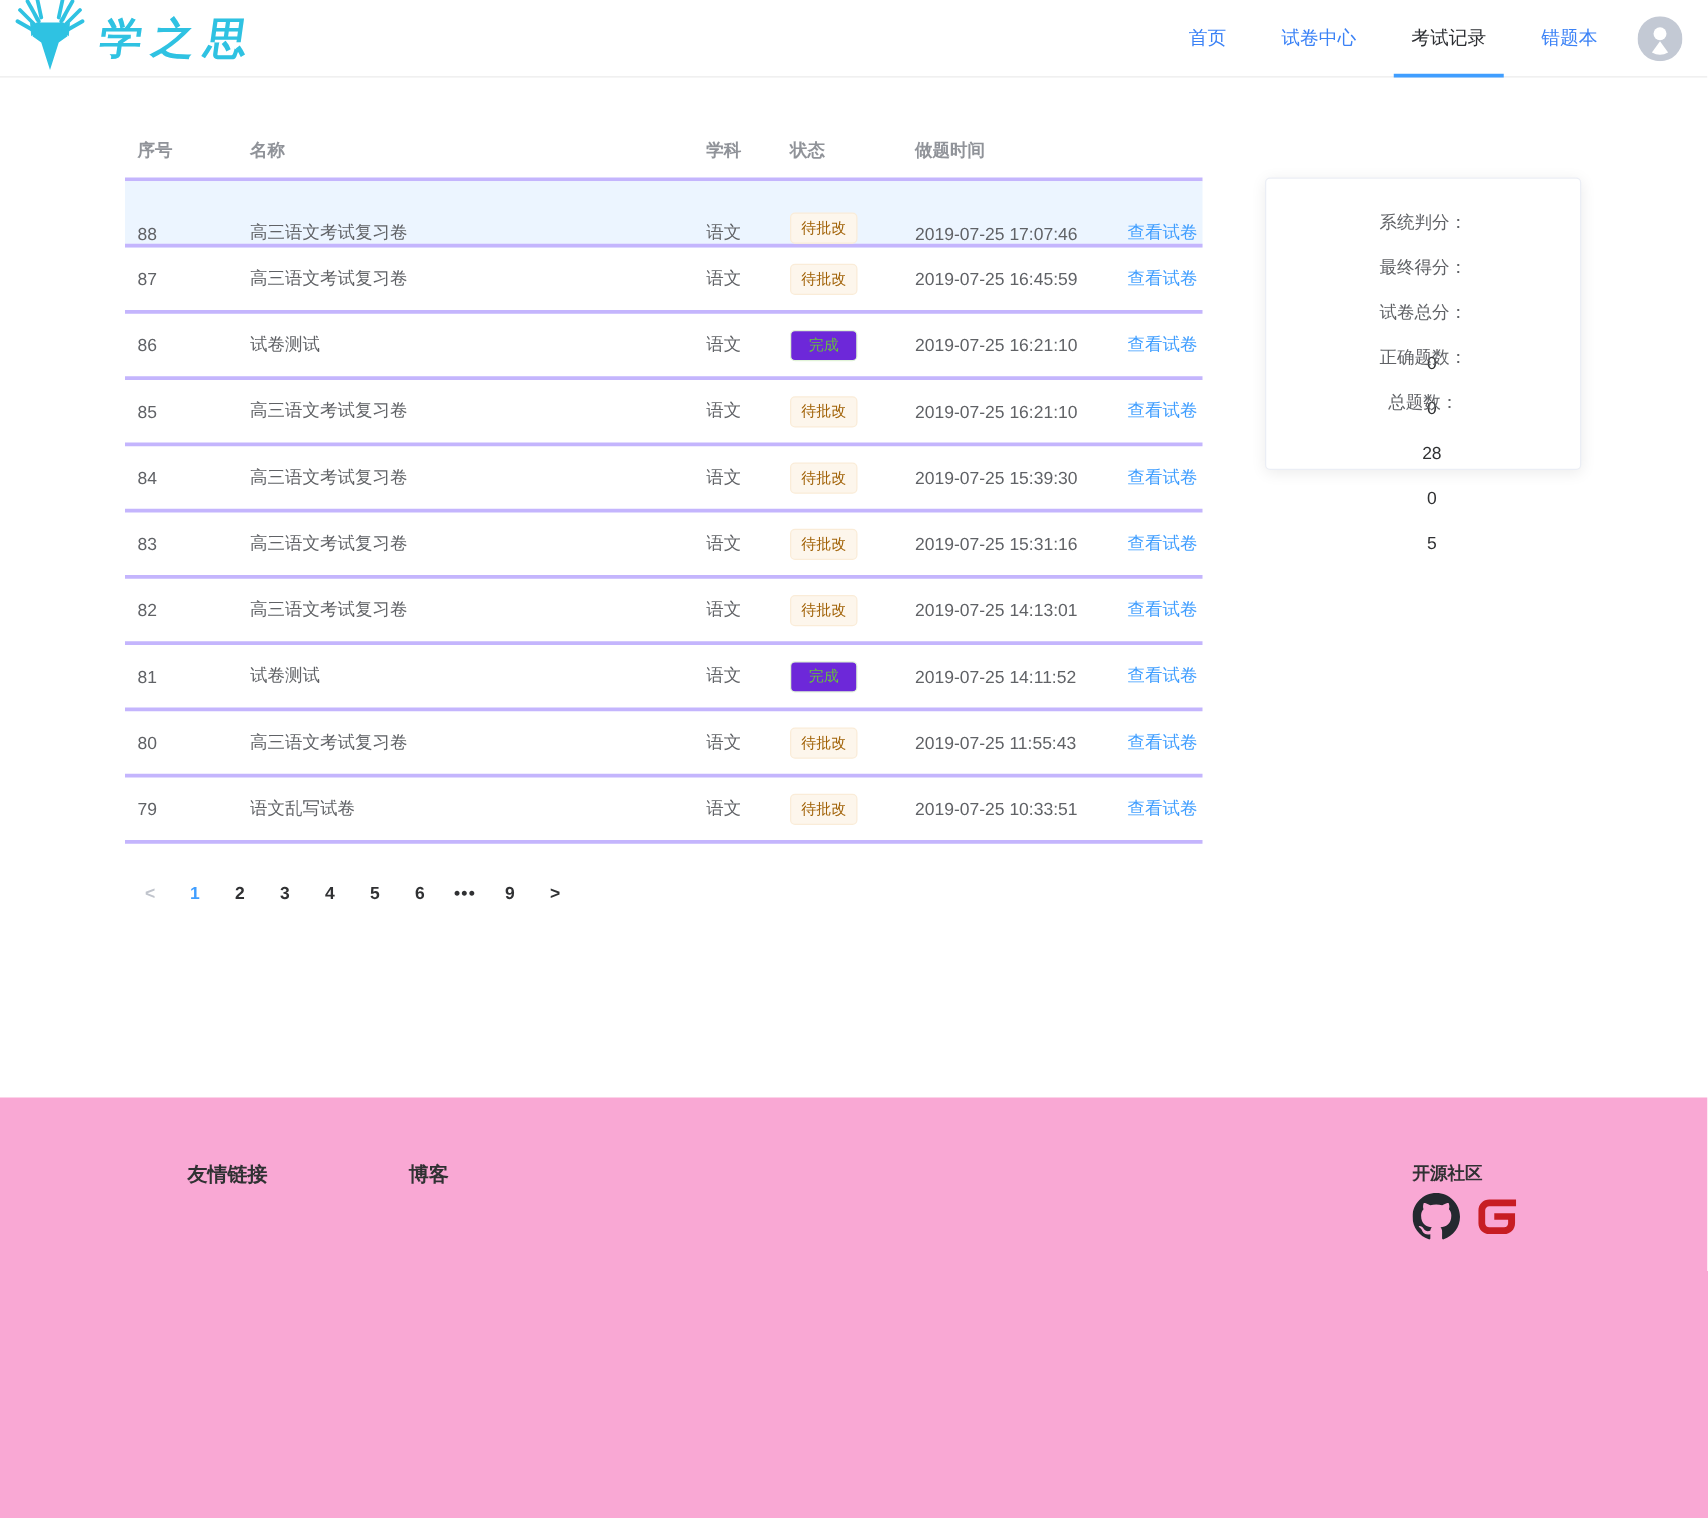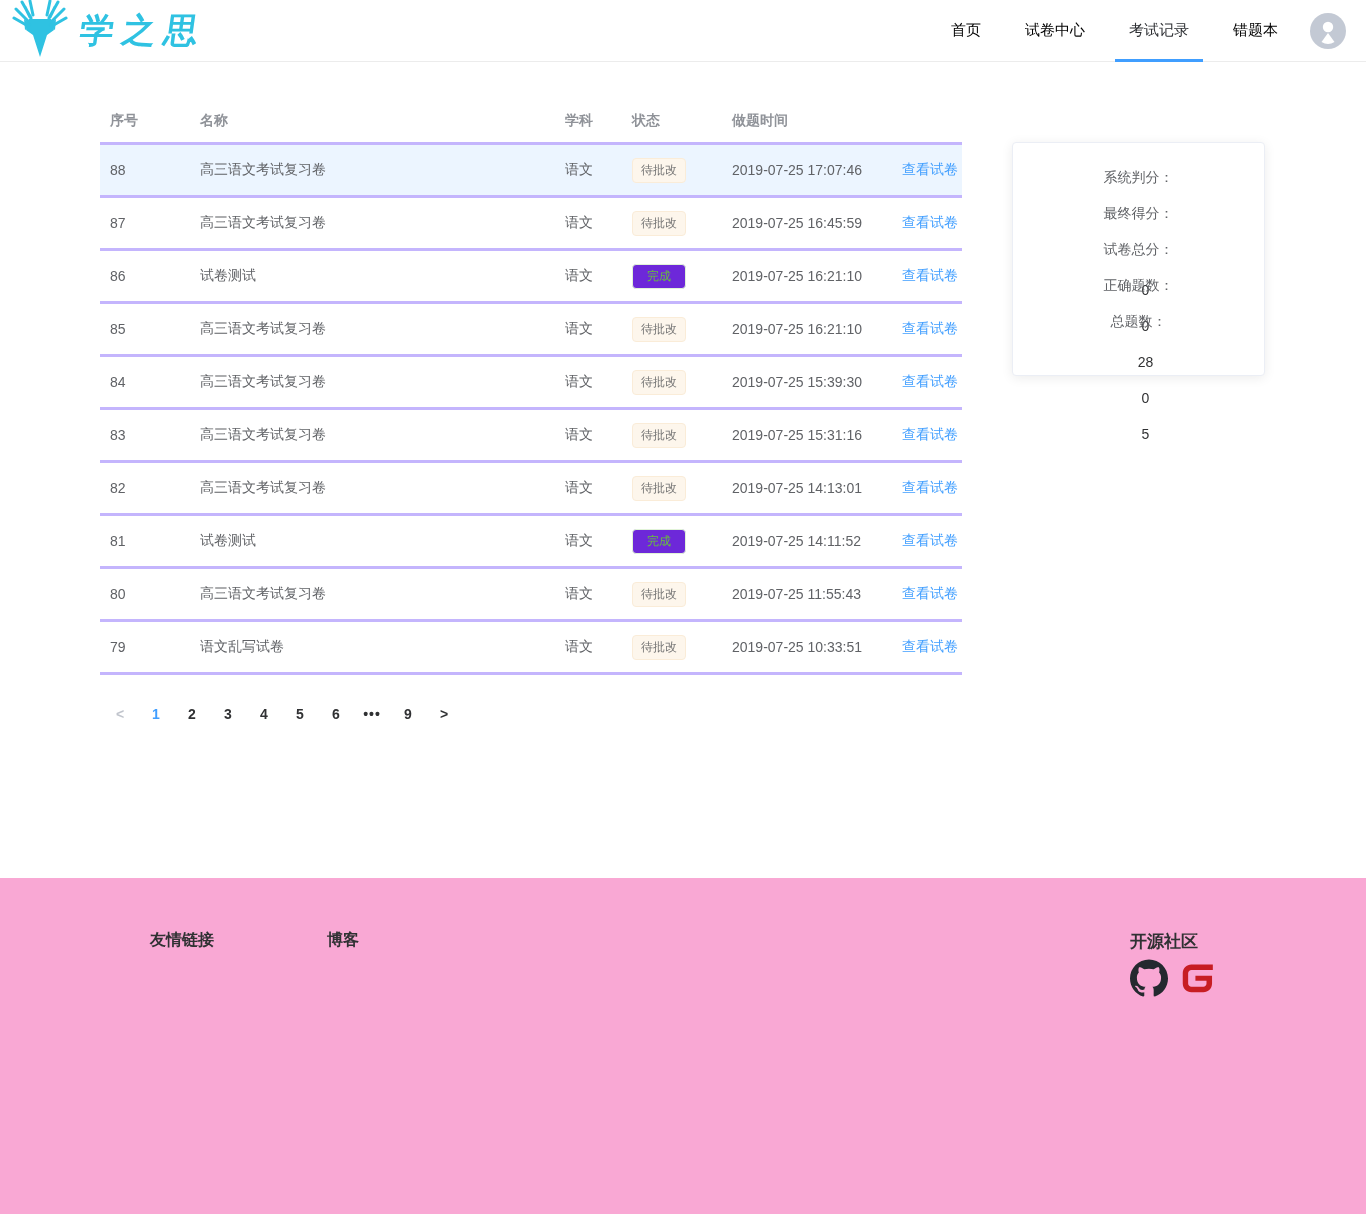--- a/index.html
+++ b/index.html
@@ -5,44 +5,44 @@
   * { margin:0; padding:0; box-sizing:border-box; }
   html,body { width:1366px; background:#fff; font-family:"Liberation Sans","DejaVu Sans",sans-serif; color:#606266; }
   body { min-height:1214px; }
 
   
   .header { height:62px; background:#fff; border-bottom:1px solid #ececec; display:flex; align-items:center; position:relative; }
   .brand { display:flex; align-items:center; height:62px; overflow:hidden; padding-left:4px; }
   .brand svg { width:72px; height:60px; }
   .brand-name { font-size:34px; font-weight:bold; color:#2fc2e2; transform:skewX(-8deg); letter-spacing:8px; margin-left:4px; font-family:"Liberation Serif","DejaVu Serif",serif; }
   .nav { margin-left:auto; display:flex; align-items:stretch; height:62px; }
-  .nav-item { display:flex; align-items:center; padding:0 22px; font-size:15px; color:#000000; cursor:pointer; position:relative; }
+  .nav-item { display:flex; align-items:center; padding:0 22px; font-size:15px; color:#3b82f6; cursor:pointer; position:relative; }
   .nav-active { color:#2d2f33; }
   .nav-active::after { content:""; position:absolute; left:8px; right:8px; bottom:0; height:3px; background:#409eff; }
   .avatar { width:36px; height:36px; border-radius:50%; margin:0 20px 0 10px; align-self:center; flex:0 0 auto; }
 
   
   .main { display:flex; padding:38px 0 0 100px; min-height:816px; align-items:flex-start; }
   .table-area { width:862px; }
 
   .table { width:862px; font-size:14px; }
   .tr, .thead { display:flex; align-items:center; border-bottom:3px solid #c4b5fd; }
   .thead { height:45px; color:#909399; font-weight:bold; }
   .tr { height:53px; color:#606266; }
-  .tr-hover { background:#ecf5ff; }
+  .tr-hover { background:#ecf5ff;align-items:flex-end; }
   .td, .th { padding-left:10px; }
   .c-id { width:90px; }
   .c-name { width:365px; }
   .c-subject { width:67px; }
   .c-status { width:100px; }
   .c-time { width:170px; }
   .c-action { width:70px; }
 
   .tag { display:inline-block; min-width:54px; text-align:center; font-size:12px; line-height:23px; padding:0 8px; border-radius:4px; border:1px solid transparent; }
-  .tag-warning { color:#737373; background:#fdf6ec; border-color:#faecd8; }
+  .tag-warning { color:#a16207; background:#fdf6ec; border-color:#faecd8; }
   .tag-success { color:#67c23a; background:#6d28d9; border-color:#e1f3d8; }
 
   .view-link { color:#409eff; text-decoration:none; cursor:pointer; }
 
   
   .pagination { display:flex; align-items:center; margin:25px 0 0 6px; }
   .pg-item { min-width:28px; height:28px; line-height:28px; text-align:center; margin-right:8px; font-size:14px; font-weight:bold; color:#303133; cursor:pointer; }
   .pg-prev { color:#c0c4cc; }
   .pg-active { color:#409eff; }
   .pg-dots { letter-spacing:1px; }
@@ -54,21 +54,21 @@
   .stat-value { margin-left:14px; color:#303133; }
 
   
   .footer { background:#f9a8d4; height:336px; padding:52px 150px 0 150px; display:flex; }
   .f-col { width:177px; }
   .f-head { font-size:16px; font-weight:bold; color:#303133; margin-bottom:28px; }
   .f-list { list-style:none; }
   .f-list li { margin-bottom:13px; }
   .f-link { font-size:14px; color:#5f6368; text-decoration:underline; cursor:pointer; }
   .f-right { margin-left:auto; text-align:left; }
-  .f-right .f-head { font-size:17px; margin-bottom:6px; }
+  .f-right .f-head { font-size:14px; margin-bottom:6px; }
   .community-icons { display:flex; align-items:center; gap:10px; }
   .community-icons svg { cursor:pointer; }
 </style>
 </head>
 <body>
 
 <div class="header">
   <div class="brand">
     <span>
       <svg viewBox="0 0 72 60" width="72" height="60">

